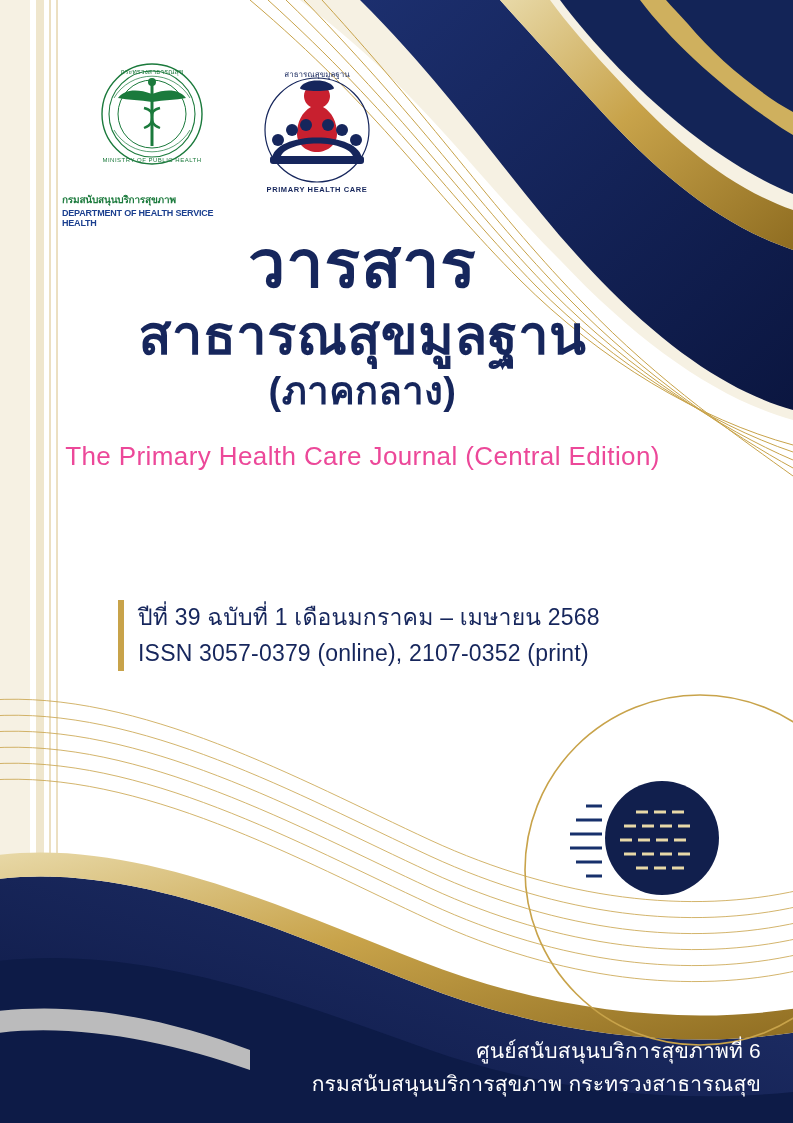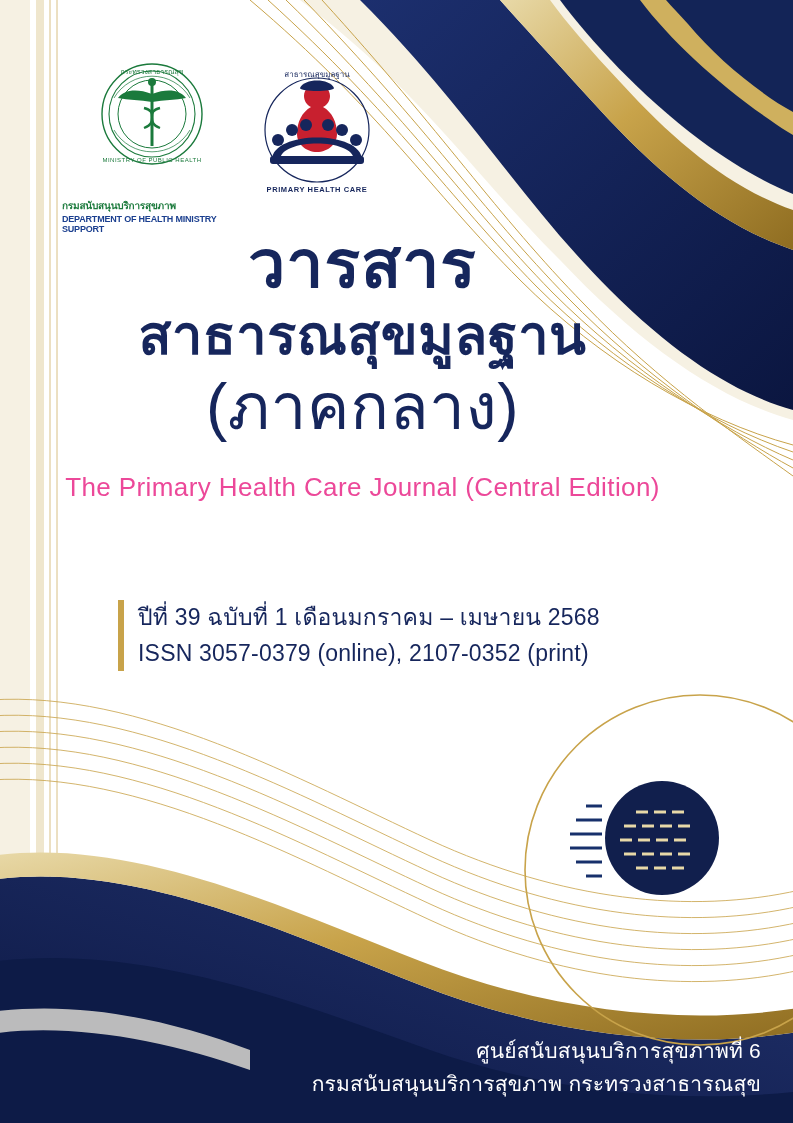--- a/index.html
+++ b/index.html
@@ -45,21 +45,21 @@
     left: 180px;
     top: 10px;
     width: 150px;
     text-align: center;
   }
   .logo-caption-th {
     font-size: 10px;
     font-weight: bold;
     color: #1b7a3c;
     letter-spacing: -0.2px;
-    margin-top: 18px;
+    margin-top: 12px;
   }
   .logo-caption-en {
     font-size: 9px;
     font-weight: bold;
     color: #1b3f8f;
     letter-spacing: -0.2px;
     margin-top: 1px;
   }
 
   
@@ -77,22 +77,22 @@
     line-height: 1.12;
     letter-spacing: 1px;
   }
   .title-th-2 {
     font-size: 54px;
     font-weight: bold;
     line-height: 1.25;
     letter-spacing: 0.5px;
   }
   .title-th-3 {
-    font-size: 64px;
-    font-weight: normal;
+    font-size: 38px;
+    font-weight: bold;
     line-height: 1.2;
     letter-spacing: 0.5px;
   }
   .title-en {
     margin-top: 26px;
     font-size: 26px;
     color: #ec4899;
     letter-spacing: 0.4px;
   }
 
@@ -241,21 +241,21 @@
         <circle cx="90" cy="24" r="4" fill="#1b7a3c"></circle>
 
         <g fill="none" stroke="#1b7a3c" stroke-width="0.8" opacity="0.9">
           <path d="M 52 40 A 44 44 0 0 1 128 40"></path>
           <path d="M 52 72 A 44 44 0 0 0 128 72"></path>
         </g>
         <text x="90" y="16" text-anchor="middle" font-size="7" fill="#1b7a3c" font-family="DejaVu Sans, sans-serif">กระทรวงสาธารณสุข</text>
         <text x="90" y="104" text-anchor="middle" font-size="6" fill="#1b7a3c" font-family="Liberation Sans, sans-serif" letter-spacing="0.5">MINISTRY OF PUBLIC HEALTH</text>
       </svg>
       <div class="logo-caption-th">กรมสนับสนุนบริการสุขภาพ</div>
-      <div class="logo-caption-en">DEPARTMENT OF HEALTH MINISTRY SUPPORT</div>
+      <div class="logo-caption-en">DEPARTMENT OF HEALTH SERVICE HEALTH</div>
     </div>
 
     <div class="logo-phc">
       <svg width="150" height="130" viewBox="0 0 150 130">
         <circle cx="75" cy="62" r="52" fill="none" stroke="#16265c" stroke-width="1.2"></circle>
 
         <path d="M 75 16 C 68 16 62 21 62 28 C 62 33 65 37 69 39 C 60 44 55 54 55 66
                  C 55 76 64 84 75 84 C 86 84 95 76 95 66 C 95 54 90 44 81 39
                  C 85 37 88 33 88 28 C 88 21 82 16 75 16 Z" fill="#c8202f"></path>
 

